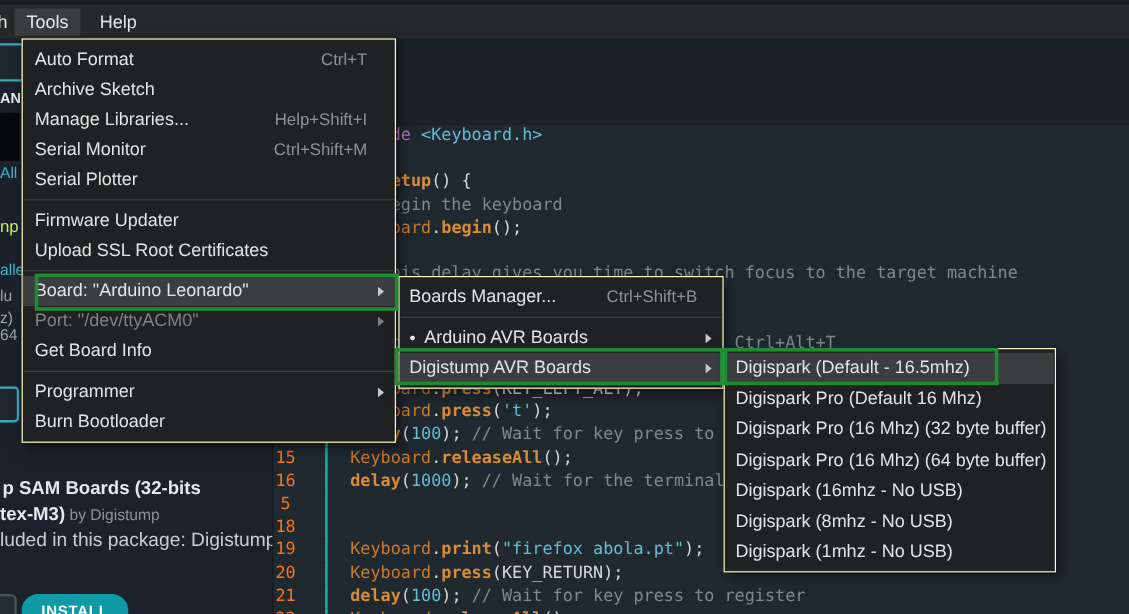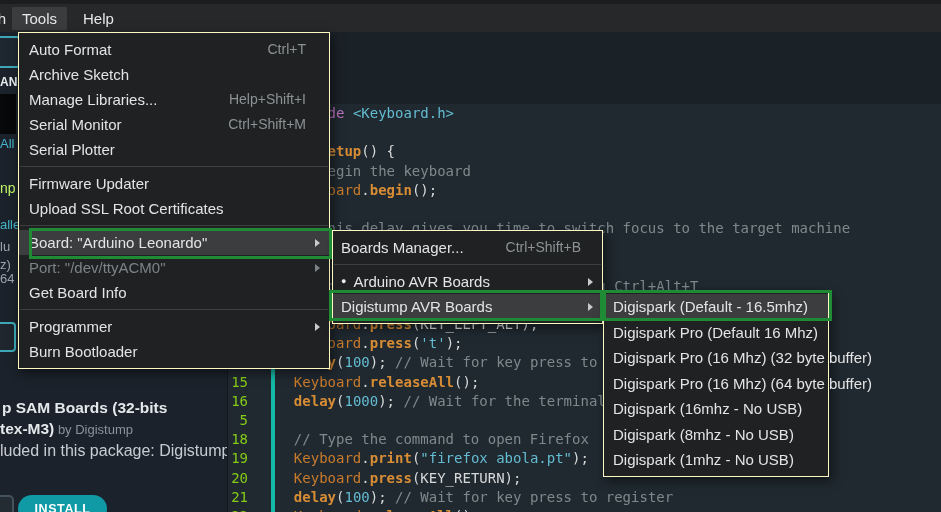--- a/index.html
+++ b/index.html
@@ -36,32 +36,32 @@
   #install-btn{position:absolute;left:18px;top:463px;width:89px;height:28px;background:#0f9aa6;border-radius:14px;
                color:#ffffff;font-size:12.5px;font-weight:bold;text-align:center;line-height:28px;letter-spacing:.6px;cursor:pointer}
   #version-frag{position:absolute;left:-14px;top:463px;width:24px;height:28px;border:2px solid #43525c;border-radius:5px;background:#232b33}
 
   
   #editor-region{position:absolute;left:228px;top:32px;width:713px;height:480px;background:#202930}
   #toolbar-strip{position:absolute;left:0;top:0;width:713px;height:72px;background:#1a2127}
   #code-area{position:absolute;left:0;top:72px;width:713px;height:408px}
   .code-line{display:flex;height:19.2px;line-height:19.2px;font-family:"DejaVu Sans Mono",monospace;
              font-size:14px;white-space:pre}
-  .gutter{flex:0 0 20px;width:20px;padding-right:23px;border-right:4px solid #14b8a6;
-          color:#84cc16;text-align:right}
+  .gutter{flex:0 0 20px;width:20px;padding-right:23px;border-right:2px solid #14b8a6;
+          color:#f97316;text-align:center}
   .code-text{padding-left:2px}
   .tk-pl{color:#d6d9da}.tk-cm{color:#7e898d}.tk-num{color:#64bcd2}.tk-str{color:#64bcd2}
   .tk-fn{color:#d88d35;font-weight:bold}.tk-obj{color:#c97a2b}.tk-pre{color:#bd74c0}.tk-kw{color:#6a9955}
 
   
   .menu{position:absolute;background:#1f2122;border:1px solid #fef9c3;box-shadow:3px 4px 10px rgba(0,0,0,.5);
         padding:4px 0;box-sizing:border-box}
   #menu-tools{left:18px;top:32px;width:312px;z-index:10}
   #menu-boards{left:332px;top:230px;width:271px;z-index:11}
-  #menu-digispark{left:603px;top:290px;width:226px;z-index:12;padding:3px 0}
+  #menu-digispark{left:603px;top:290px;width:277px;z-index:12;padding:3px 0}
   .menu-item{position:relative;height:25px;line-height:25px;padding:0 10px;color:#e3e4e5;font-size:15px;
              display:flex;align-items:center;white-space:nowrap;cursor:default}
   #menu-boards .menu-item{padding:0 8px}
   #menu-digispark .menu-item{height:25.5px;line-height:25.5px;padding:0 9px}
   .menu-item.disabled{color:#7e8386}
   .menu-item.hl{background:#3b3d3e}
   .mi-label{pointer-events:none}
   .shortcut{margin-left:auto;color:#8d9294;font-size:14px;padding-right:13px}
   .arrow{position:absolute;right:9px;top:50%;margin-top:-4px;width:0;height:0;
          border-left:5px solid #c8cbcc;border-top:4px solid transparent;border-bottom:4px solid transparent}
@@ -117,21 +117,21 @@
       <div class="code-line"><span class="gutter">8</span><span class="code-text"><span class="tk-pl">  </span><span class="tk-fn">delay</span><span class="tk-pl">(</span><span class="tk-num">5000</span><span class="tk-pl">);</span></span></div>
       <div class="code-line"><span class="gutter">9</span><span class="code-text"></span></div>
       <div class="code-line"><span class="gutter">10</span><span class="code-text"><span class="tk-cm">  // Open a terminal window by pressing Ctrl+Alt+T</span></span></div>
       <div class="code-line"><span class="gutter">11</span><span class="code-text"><span class="tk-pl">  </span><span class="tk-obj">Keyboard</span><span class="tk-pl">.</span><span class="tk-fn">press</span><span class="tk-pl">(KEY_LEFT_CTRL);</span></span></div>
       <div class="code-line"><span class="gutter">12</span><span class="code-text"><span class="tk-pl">  </span><span class="tk-obj">Keyboard</span><span class="tk-pl">.</span><span class="tk-fn">press</span><span class="tk-pl">(KEY_LEFT_ALT);</span></span></div>
       <div class="code-line"><span class="gutter">13</span><span class="code-text"><span class="tk-pl">  </span><span class="tk-obj">Keyboard</span><span class="tk-pl">.</span><span class="tk-fn">press</span><span class="tk-pl">(</span><span class="tk-str">'t'</span><span class="tk-pl">);</span></span></div>
       <div class="code-line"><span class="gutter">14</span><span class="code-text"><span class="tk-pl">  </span><span class="tk-fn">delay</span><span class="tk-pl">(</span><span class="tk-num">100</span><span class="tk-pl">);</span><span class="tk-cm"> // Wait for key press to register</span></span></div>
       <div class="code-line"><span class="gutter">15</span><span class="code-text"><span class="tk-pl">  </span><span class="tk-obj">Keyboard</span><span class="tk-pl">.</span><span class="tk-fn">releaseAll</span><span class="tk-pl">();</span></span></div>
       <div class="code-line"><span class="gutter">16</span><span class="code-text"><span class="tk-pl">  </span><span class="tk-fn">delay</span><span class="tk-pl">(</span><span class="tk-num">1000</span><span class="tk-pl">);</span><span class="tk-cm"> // Wait for the terminal to open</span></span></div>
       <div class="code-line"><span class="gutter">5</span><span class="code-text"></span></div>
-      <div class="code-line"><span class="gutter">18</span><span class="code-text"><span class="tk-cm">  // Type the command to open Firefox</span></span></div>
+      <div class="code-line"><span class="gutter">18</span></div>
       <div class="code-line"><span class="gutter">19</span><span class="code-text"><span class="tk-pl">  </span><span class="tk-obj">Keyboard</span><span class="tk-pl">.</span><span class="tk-fn">print</span><span class="tk-pl">(</span><span class="tk-str">"firefox abola.pt"</span><span class="tk-pl">);</span></span></div>
       <div class="code-line"><span class="gutter">20</span><span class="code-text"><span class="tk-pl">  </span><span class="tk-obj">Keyboard</span><span class="tk-pl">.</span><span class="tk-fn">press</span><span class="tk-pl">(KEY_RETURN);</span></span></div>
       <div class="code-line"><span class="gutter">21</span><span class="code-text"><span class="tk-pl">  </span><span class="tk-fn">delay</span><span class="tk-pl">(</span><span class="tk-num">100</span><span class="tk-pl">);</span><span class="tk-cm"> // Wait for key press to register</span></span></div>
       <div class="code-line"><span class="gutter">22</span><span class="code-text"><span class="tk-pl">  </span><span class="tk-obj">Keyboard</span><span class="tk-pl">.</span><span class="tk-fn">releaseAll</span><span class="tk-pl">();</span></span></div>
     </div>
 </div>
 
 <div class="menu" id="menu-tools">
     <div class="menu-item">
       <span class="mi-label">Auto Format</span>

